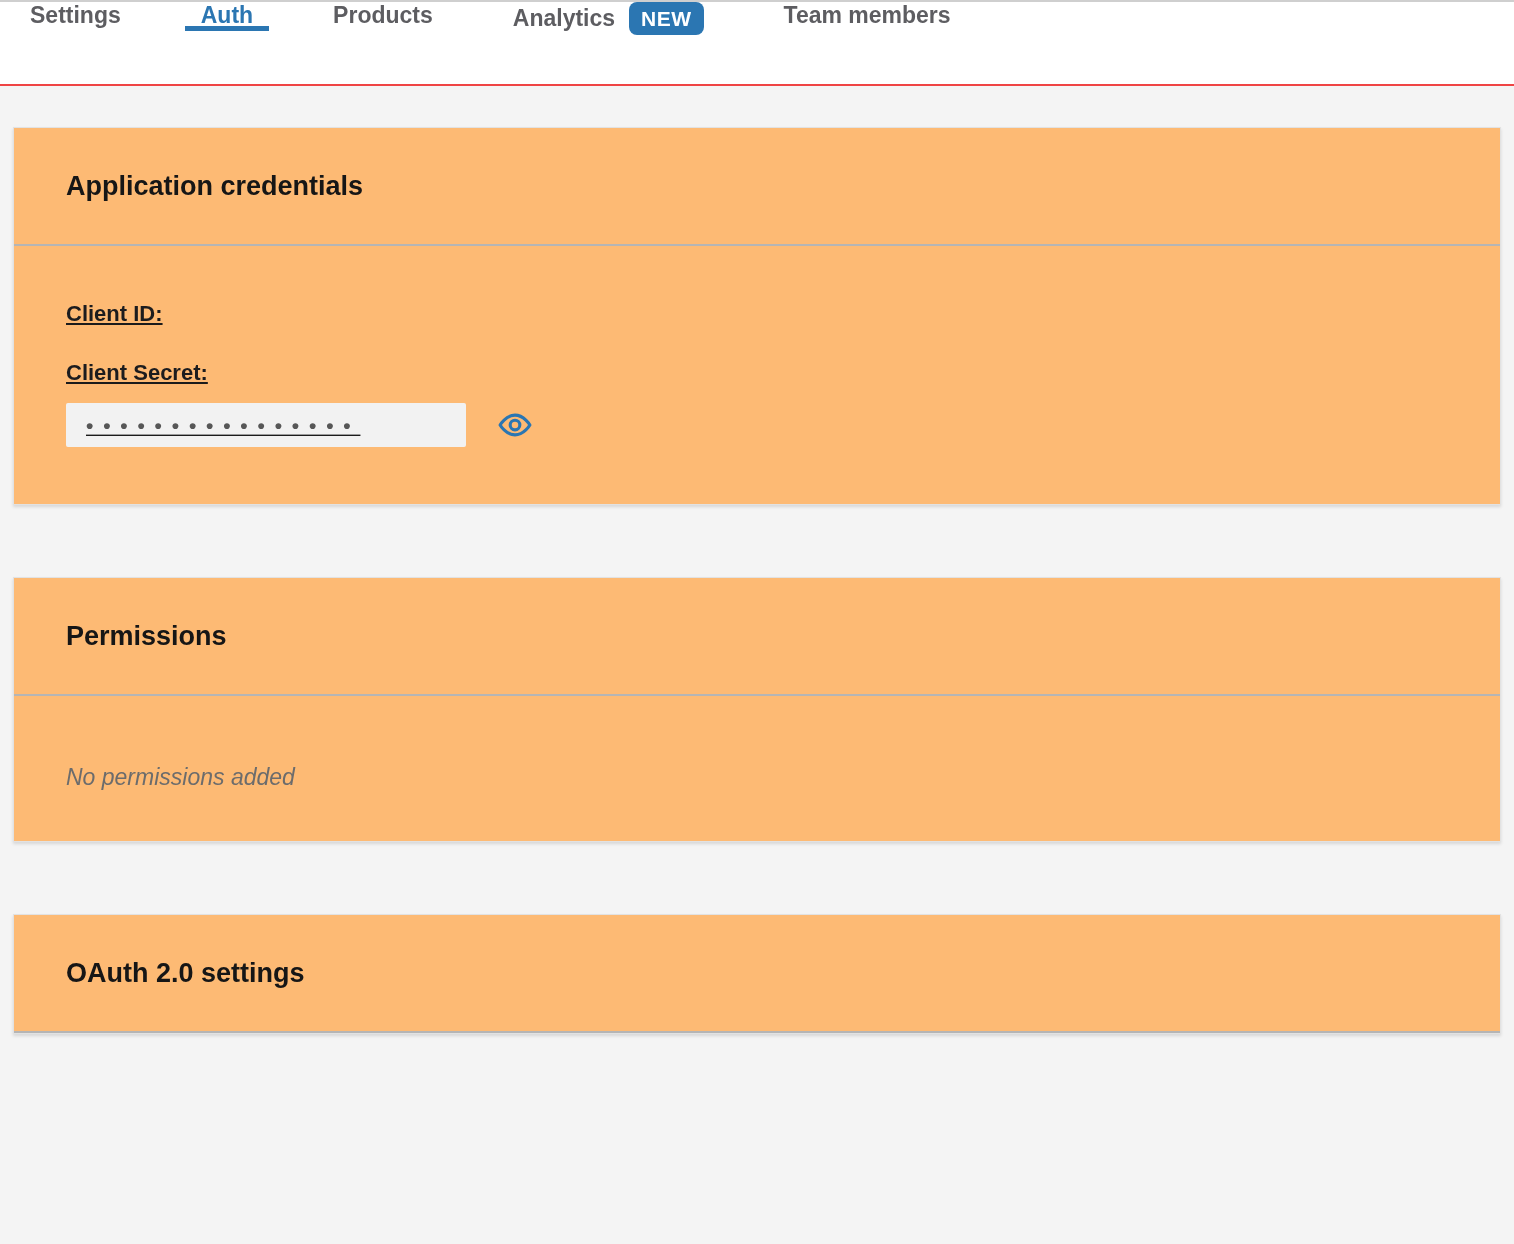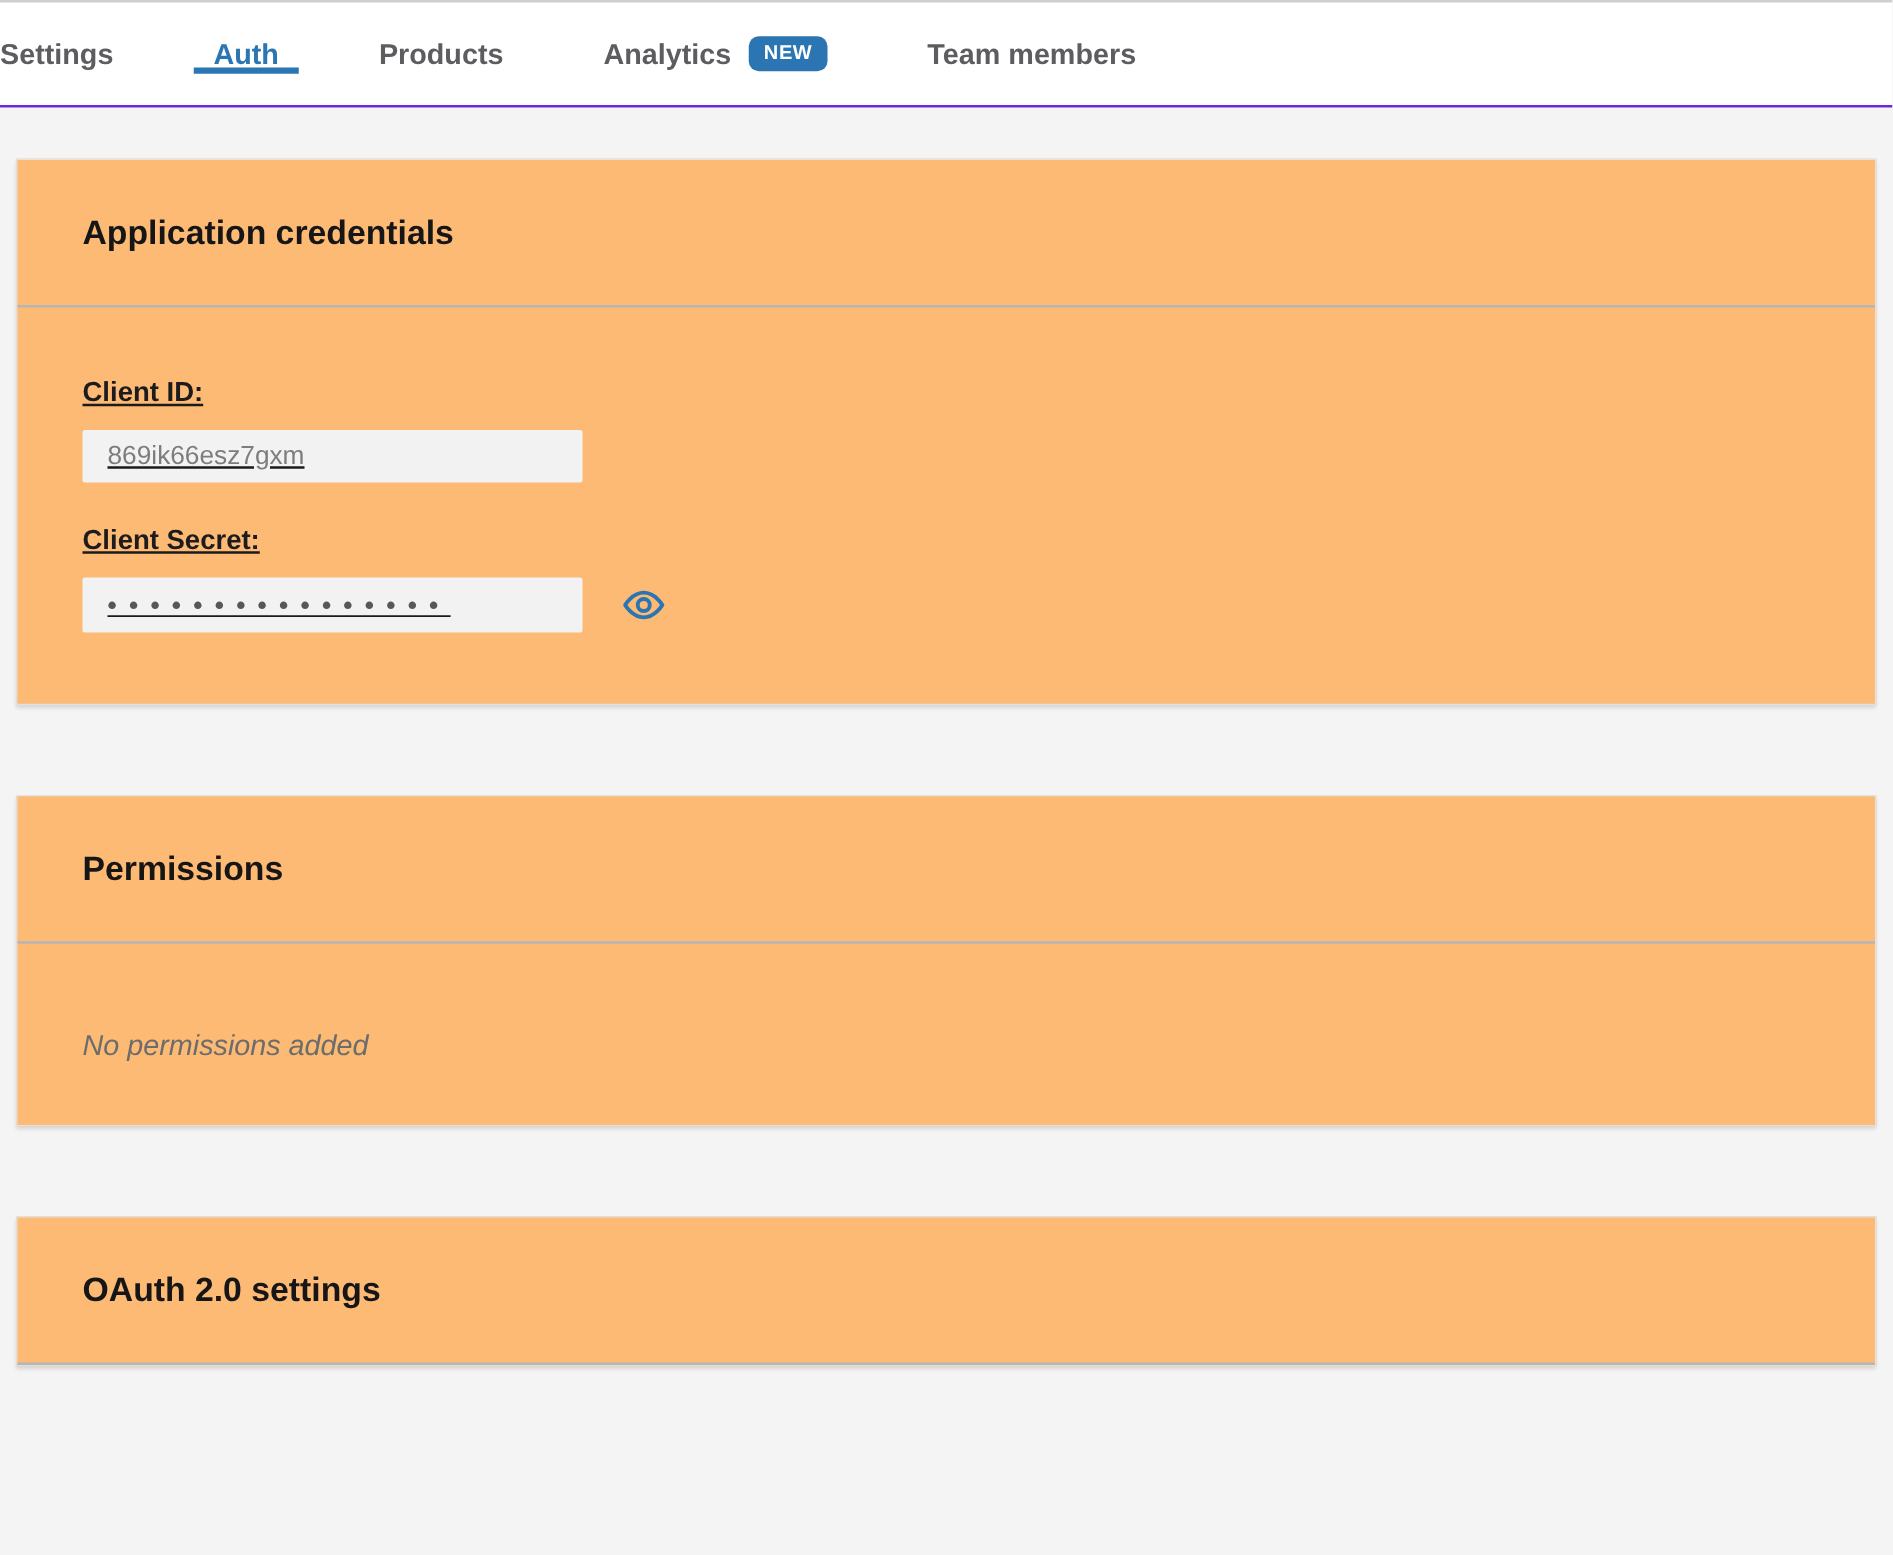--- a/index.html
+++ b/index.html
@@ -10,23 +10,24 @@
     background: #f4f4f4;
     font-family: "Liberation Sans", sans-serif;
     color: #1b1b1b;
   }
 
   
   .tabbar {
     background: #ffffff;
     height: 86px;
     border-top: 2px solid #cfcfcf;
-    border-bottom: 2px solid #6d28d9;
-    display: flex;
-    align-items: center;
+    border-bottom: 2px solid #ef4444;
+    display: flex;
+    align-items: flex-start;
+    padding-left: 30px;
     gap: 80px;
   }
   .tab {
     position: relative;
     display: flex;
     align-items: center;
     font-size: 23px;
     font-weight: 600;
     color: #5d5d61;
     cursor: pointer;
@@ -39,21 +40,21 @@
     left: -16px;
     right: -16px;
     bottom: -2px;
     height: 5px;
     background: #2b76b2;
   }
   .badge {
     display: inline-block;
     background: #2b76b2;
     color: #ffffff;
-    font-size: 16px;
+    font-size: 21px;
     font-weight: 700;
     letter-spacing: 0.5px;
     padding: 6px 12px;
     border-radius: 8px;
     margin-left: 14px;
     line-height: 1;
   }
 
   
   .page { padding: 41px 13px 0 13px; }
@@ -168,23 +169,20 @@
 </nav>
 
 <main class="page">
 
   <section class="card">
     <header class="card-header">
       <h2 class="card-title">Application credentials</h2>
     </header>
     <div class="cred-body">
       <div class="field-label">Client ID:</div>
-      <div class="field-box">
-        <span>869ik66esz7gxm</span>
-      </div>
       <div class="field-label second">Client Secret:</div>
       <div class="secret-row">
         <div class="field-box secret-box">
           <span class="dots">••••••••••••••••</span>
         </div>
         <button class="eye-btn" title="">
           <span style="display:flex;">
             <svg width="34" height="34" viewBox="0 0 24 24" fill="none" stroke="#2b76b2" stroke-width="2.2" stroke-linecap="round" stroke-linejoin="round">
               <path d="M1.5 12s4-7 10.5-7 10.5 7 10.5 7-4 7-10.5 7S1.5 12 1.5 12z"></path>
               <circle cx="12" cy="12" r="3.4"></circle>

